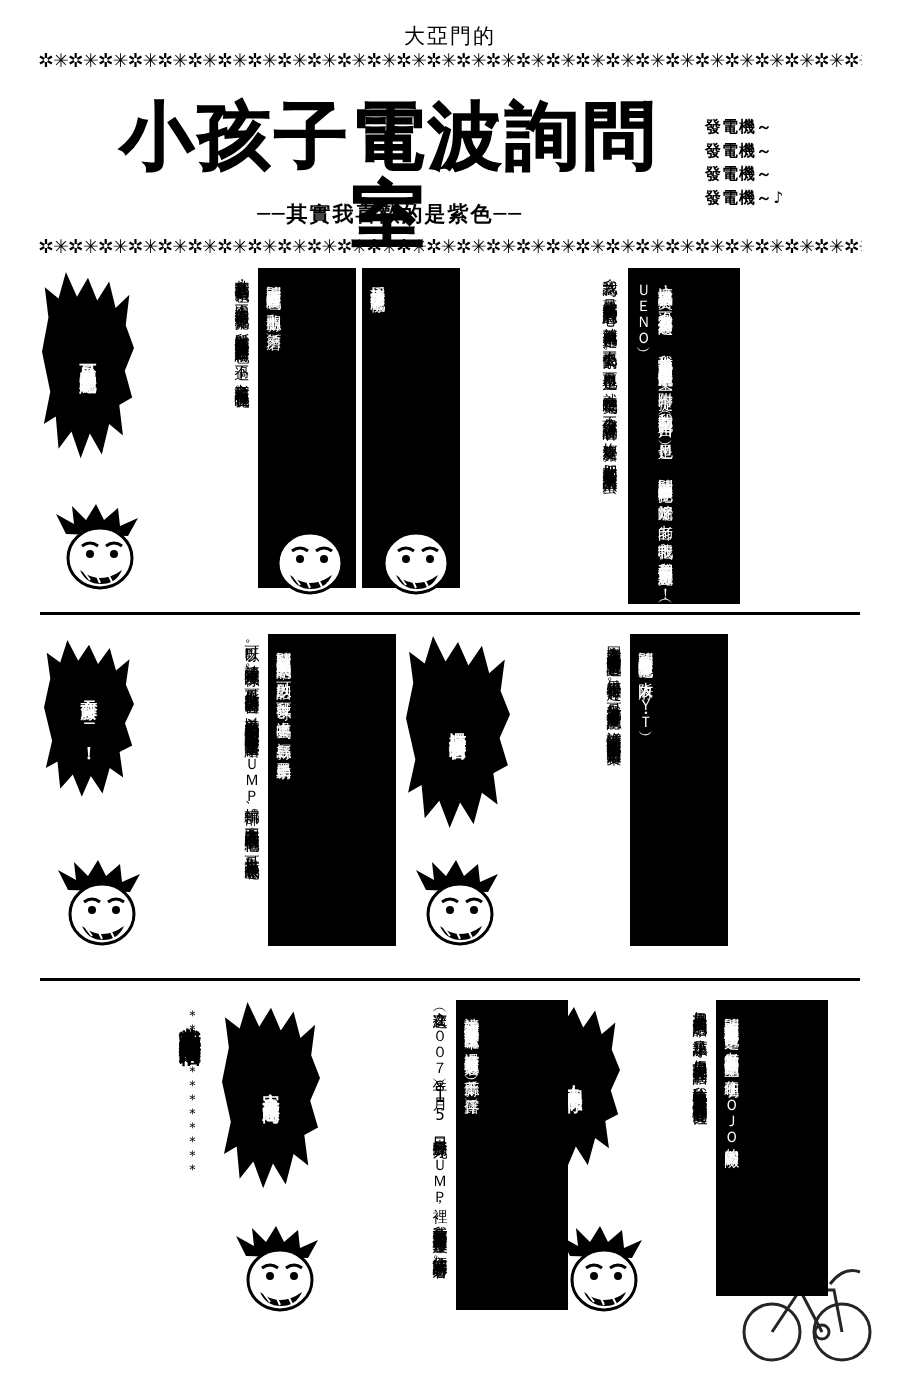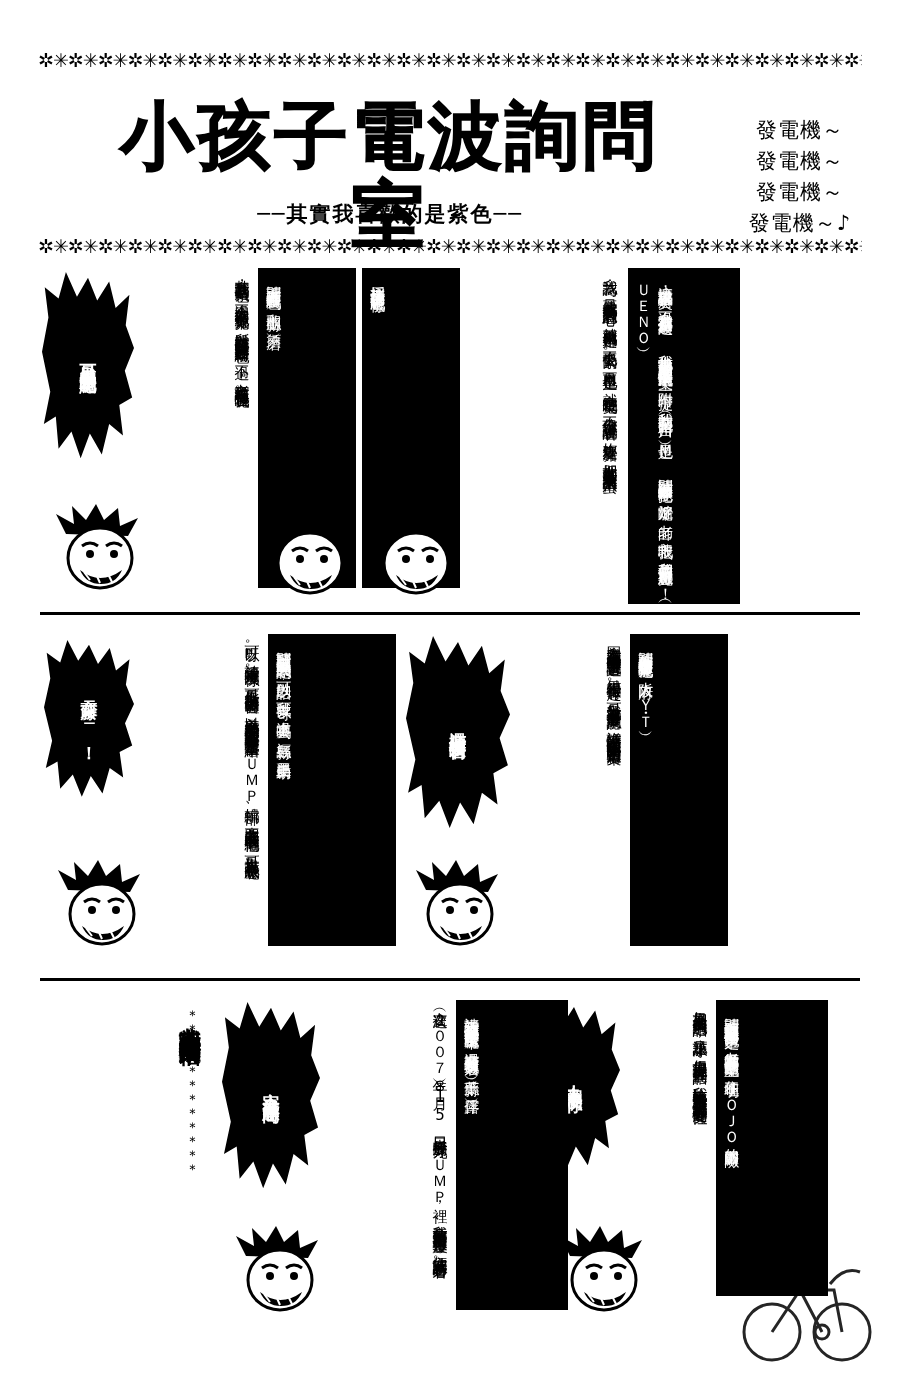--- a/index.html
+++ b/index.html
@@ -36,21 +36,21 @@
     letter-spacing:4px;
     line-height:1.08;
     -webkit-text-stroke:1.5px #000;
   }
   .subtitle{
     position:absolute;top:200px;left:100px;width:580px;
     text-align:center;font-size:21px;font-weight:bold;letter-spacing:2px;
   }
   .denki{
     position:absolute;top:115px;left:705px;width:190px;
-    font-size:21px;line-height:1.48;font-weight:normal;letter-spacing:1px;text-align:center;
+    font-size:16px;line-height:1.48;font-weight:bold;letter-spacing:1px;
   }
 
   
   .sep{position:absolute;left:40px;width:820px;height:3px;background:#000;}
   .sep1{top:612px;}
   .sep2{top:978px;}
 
   
   .vtext{
     position:absolute;
@@ -114,20 +114,21 @@
     position:absolute;
     writing-mode:vertical-rl;
     font-size:14px;letter-spacing:0px;line-height:1;
   }
 </style>
 </head>
 <body>
 
 <div class="page">
 
+  <div class="byline">大亞門的</div>
 
   <div class="rule rule1">✲✳✲✳✲✳✲✳✲✳✲✳✲✳✲✳✲✳✲✳✲✳✲✳✲✳✲✳✲✳✲✳✲✳✲✳✲✳✲✳✲✳✲✳✲✳✲✳✲✳✲✳✲✳✲✳✲✳✲✳✲✳</div>
 
   <div class="title">小孩子電波詢問室</div>
   <div class="subtitle">──其實我喜歡的是紫色──</div>
   <div class="denki" style="white-space:pre-line;">發電機～
 發電機～
 發電機～
 發電機～♪</div>
 

